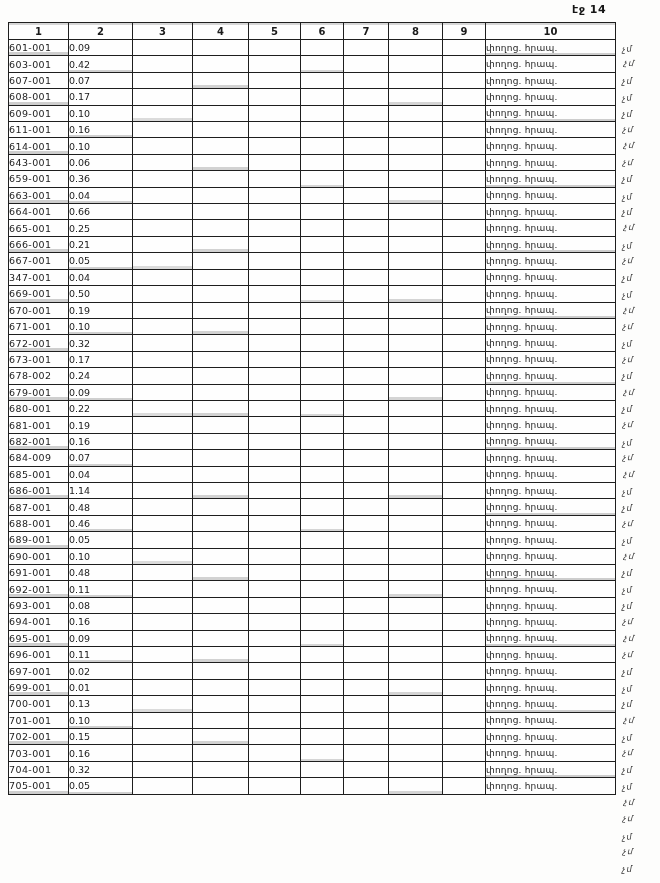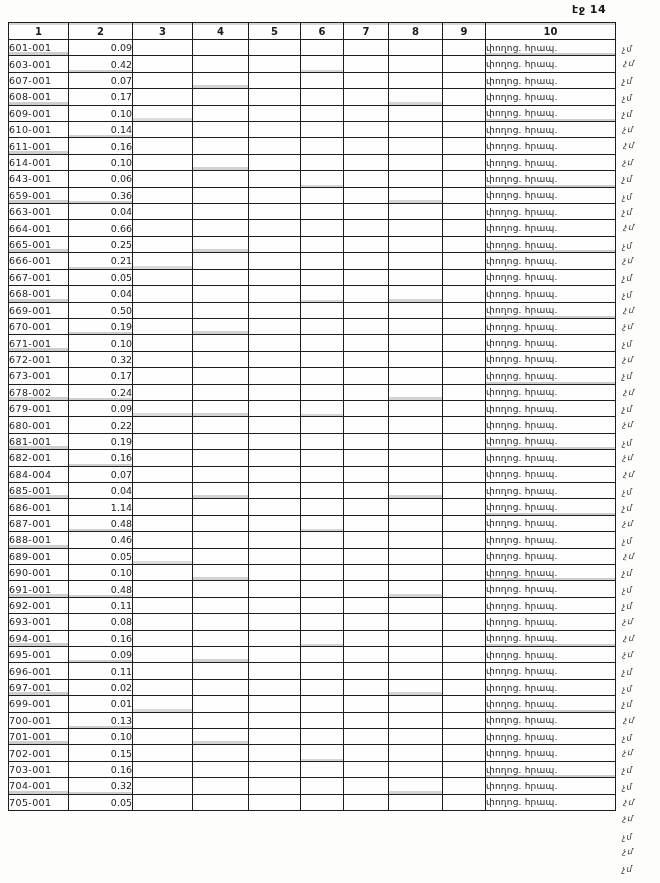--- a/index.html
+++ b/index.html
@@ -47,21 +47,21 @@
   }
   table.sheet tbody tr { height: 16.41px; padding-left: 28px; }
   td.c-code {
     font-size: 9.5px;
     letter-spacing: 0.4px;
     padding-left: 3px;
     vertical-align: middle;
   }
   td.c-val {
     font-size: 9.5px;
-    text-align: right;
+    text-align: left;
     vertical-align: middle;
   }
   td.c-use {
     font-size: 9px;
     padding-left: 4px;
     vertical-align: middle;
     letter-spacing: 0.2px;
   }
   
   tbody tr:nth-child(3n+1) td:nth-child(1) { box-shadow: inset 0 -3px 0 rgba(135,135,135,0.40); }
@@ -179,32 +179,20 @@
     <td></td>
     <td></td>
     <td></td>
     <td></td>
     <td></td>
     <td></td>
     <td></td>
     <td class="c-use">փողոց. հրապ.</td>
   </tr>
         <tr>
-    <td class="c-code">610-001</td>
-    <td class="c-val">0.14</td>
-    <td></td>
-    <td></td>
-    <td></td>
-    <td></td>
-    <td></td>
-    <td></td>
-    <td></td>
-    <td class="c-use">փողոց. հրապ.</td>
-  </tr>
-        <tr>
     <td class="c-code">611-001</td>
     <td class="c-val">0.16</td>
     <td></td>
     <td></td>
     <td></td>
     <td></td>
     <td></td>
     <td></td>
     <td></td>
     <td class="c-use">փողոց. հրապ.</td>
@@ -299,21 +287,21 @@
     <td></td>
     <td></td>
     <td></td>
     <td></td>
     <td></td>
     <td></td>
     <td></td>
     <td class="c-use">փողոց. հրապ.</td>
   </tr>
         <tr>
-    <td class="c-code">668-001</td>
+    <td class="c-code">347-001</td>
     <td class="c-val">0.04</td>
     <td></td>
     <td></td>
     <td></td>
     <td></td>
     <td></td>
     <td></td>
     <td></td>
     <td class="c-use">փողոց. հրապ.</td>
   </tr>
@@ -431,21 +419,21 @@
     <td></td>
     <td></td>
     <td></td>
     <td></td>
     <td></td>
     <td></td>
     <td></td>
     <td class="c-use">փողոց. հրապ.</td>
   </tr>
         <tr>
-    <td class="c-code">684-004</td>
+    <td class="c-code">684-009</td>
     <td class="c-val">0.07</td>
     <td></td>
     <td></td>
     <td></td>
     <td></td>
     <td></td>
     <td></td>
     <td></td>
     <td class="c-use">փողոց. հրապ.</td>
   </tr>

